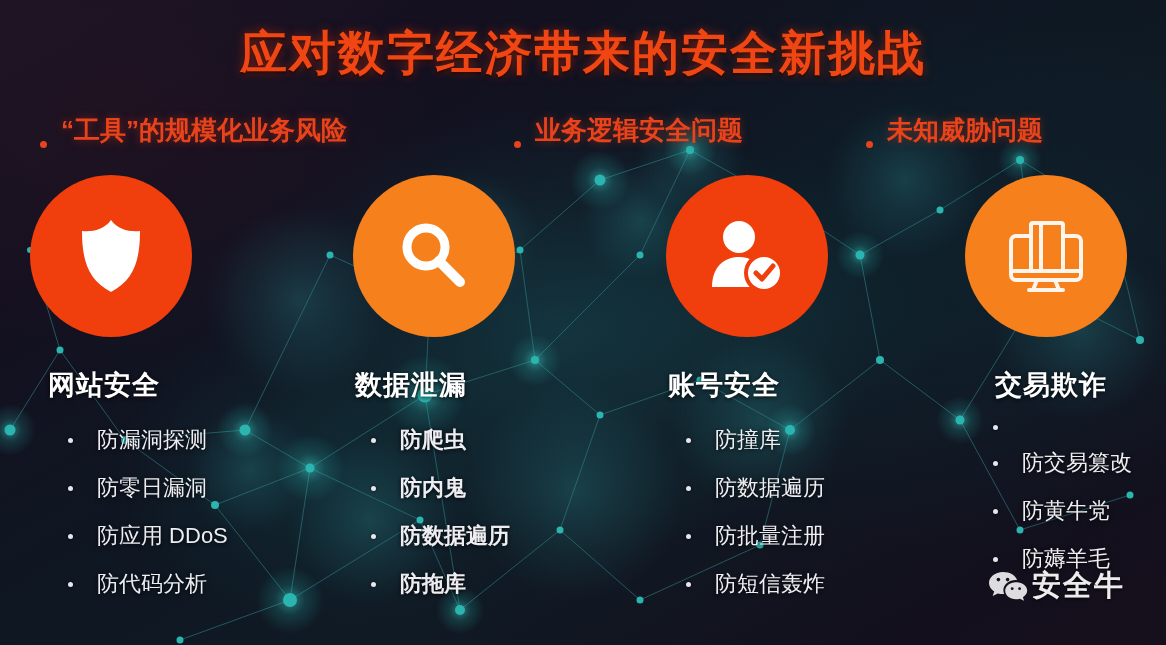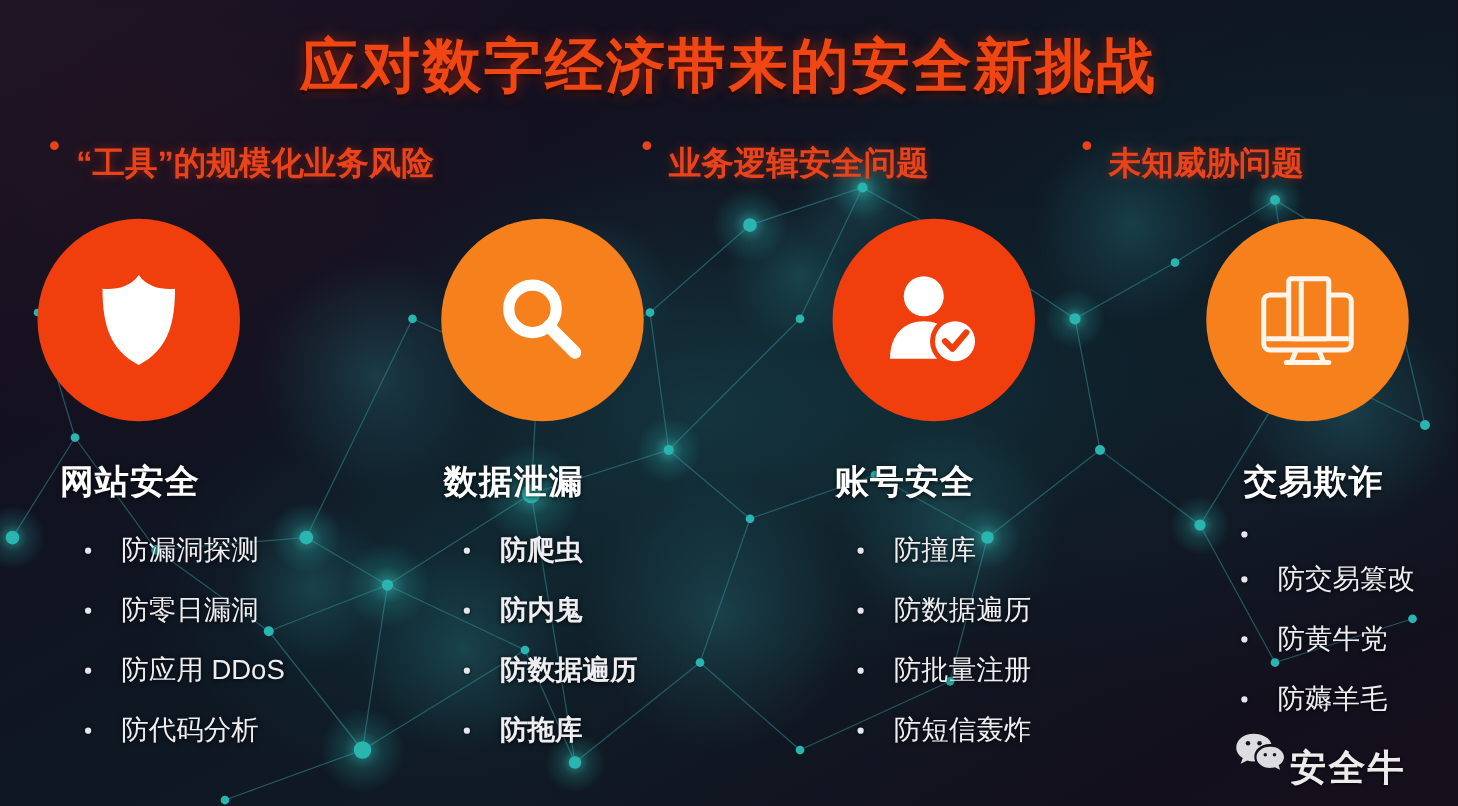--- a/index.html
+++ b/index.html
@@ -37,21 +37,21 @@
   
   .subrow {
     position:absolute; top:113px; left:0; width:1166px; height:40px;
   }
   .subitem {
     position:absolute; top:0;
     font-size:26px; font-weight:bold;
     color:#e8431b;
     text-shadow:0 0 8px rgba(210,50,15,0.5);
     white-space:nowrap;
-    display:flex; align-items:flex-start; gap:14px;
+    display:flex; align-items:flex-end; gap:14px;
   }
   .subdot {
     width:7px; height:7px; border-radius:50%;
     background:#e8431b; display:inline-block; flex:0 0 auto;
   }
   .subitem.s0 { left:40px; }
   .subitem.s1 { left:514px; }
   .subitem.s2 { left:866px; }
 
   
@@ -105,21 +105,20 @@
   
   .watermark {
     position:absolute; left:988px; top:566px;
     display:flex; align-items:center; gap:4px;
     opacity:0.92;
   }
   .wm-text {
     font-size:29px; font-weight:bold; color:#ffffff;
     letter-spacing:2px;
     text-shadow:0 1px 3px rgba(0,0,0,0.9);
-    margin-top:29px;
   }
   .wx { position:relative; width:40px; height:32px; flex:0 0 auto; }
 </style>
 </head>
 <body>
 
 <div id="stage">
 
   <svg id="netlayer" viewBox="0 0 1166 645" preserveAspectRatio="none">
     <defs>

